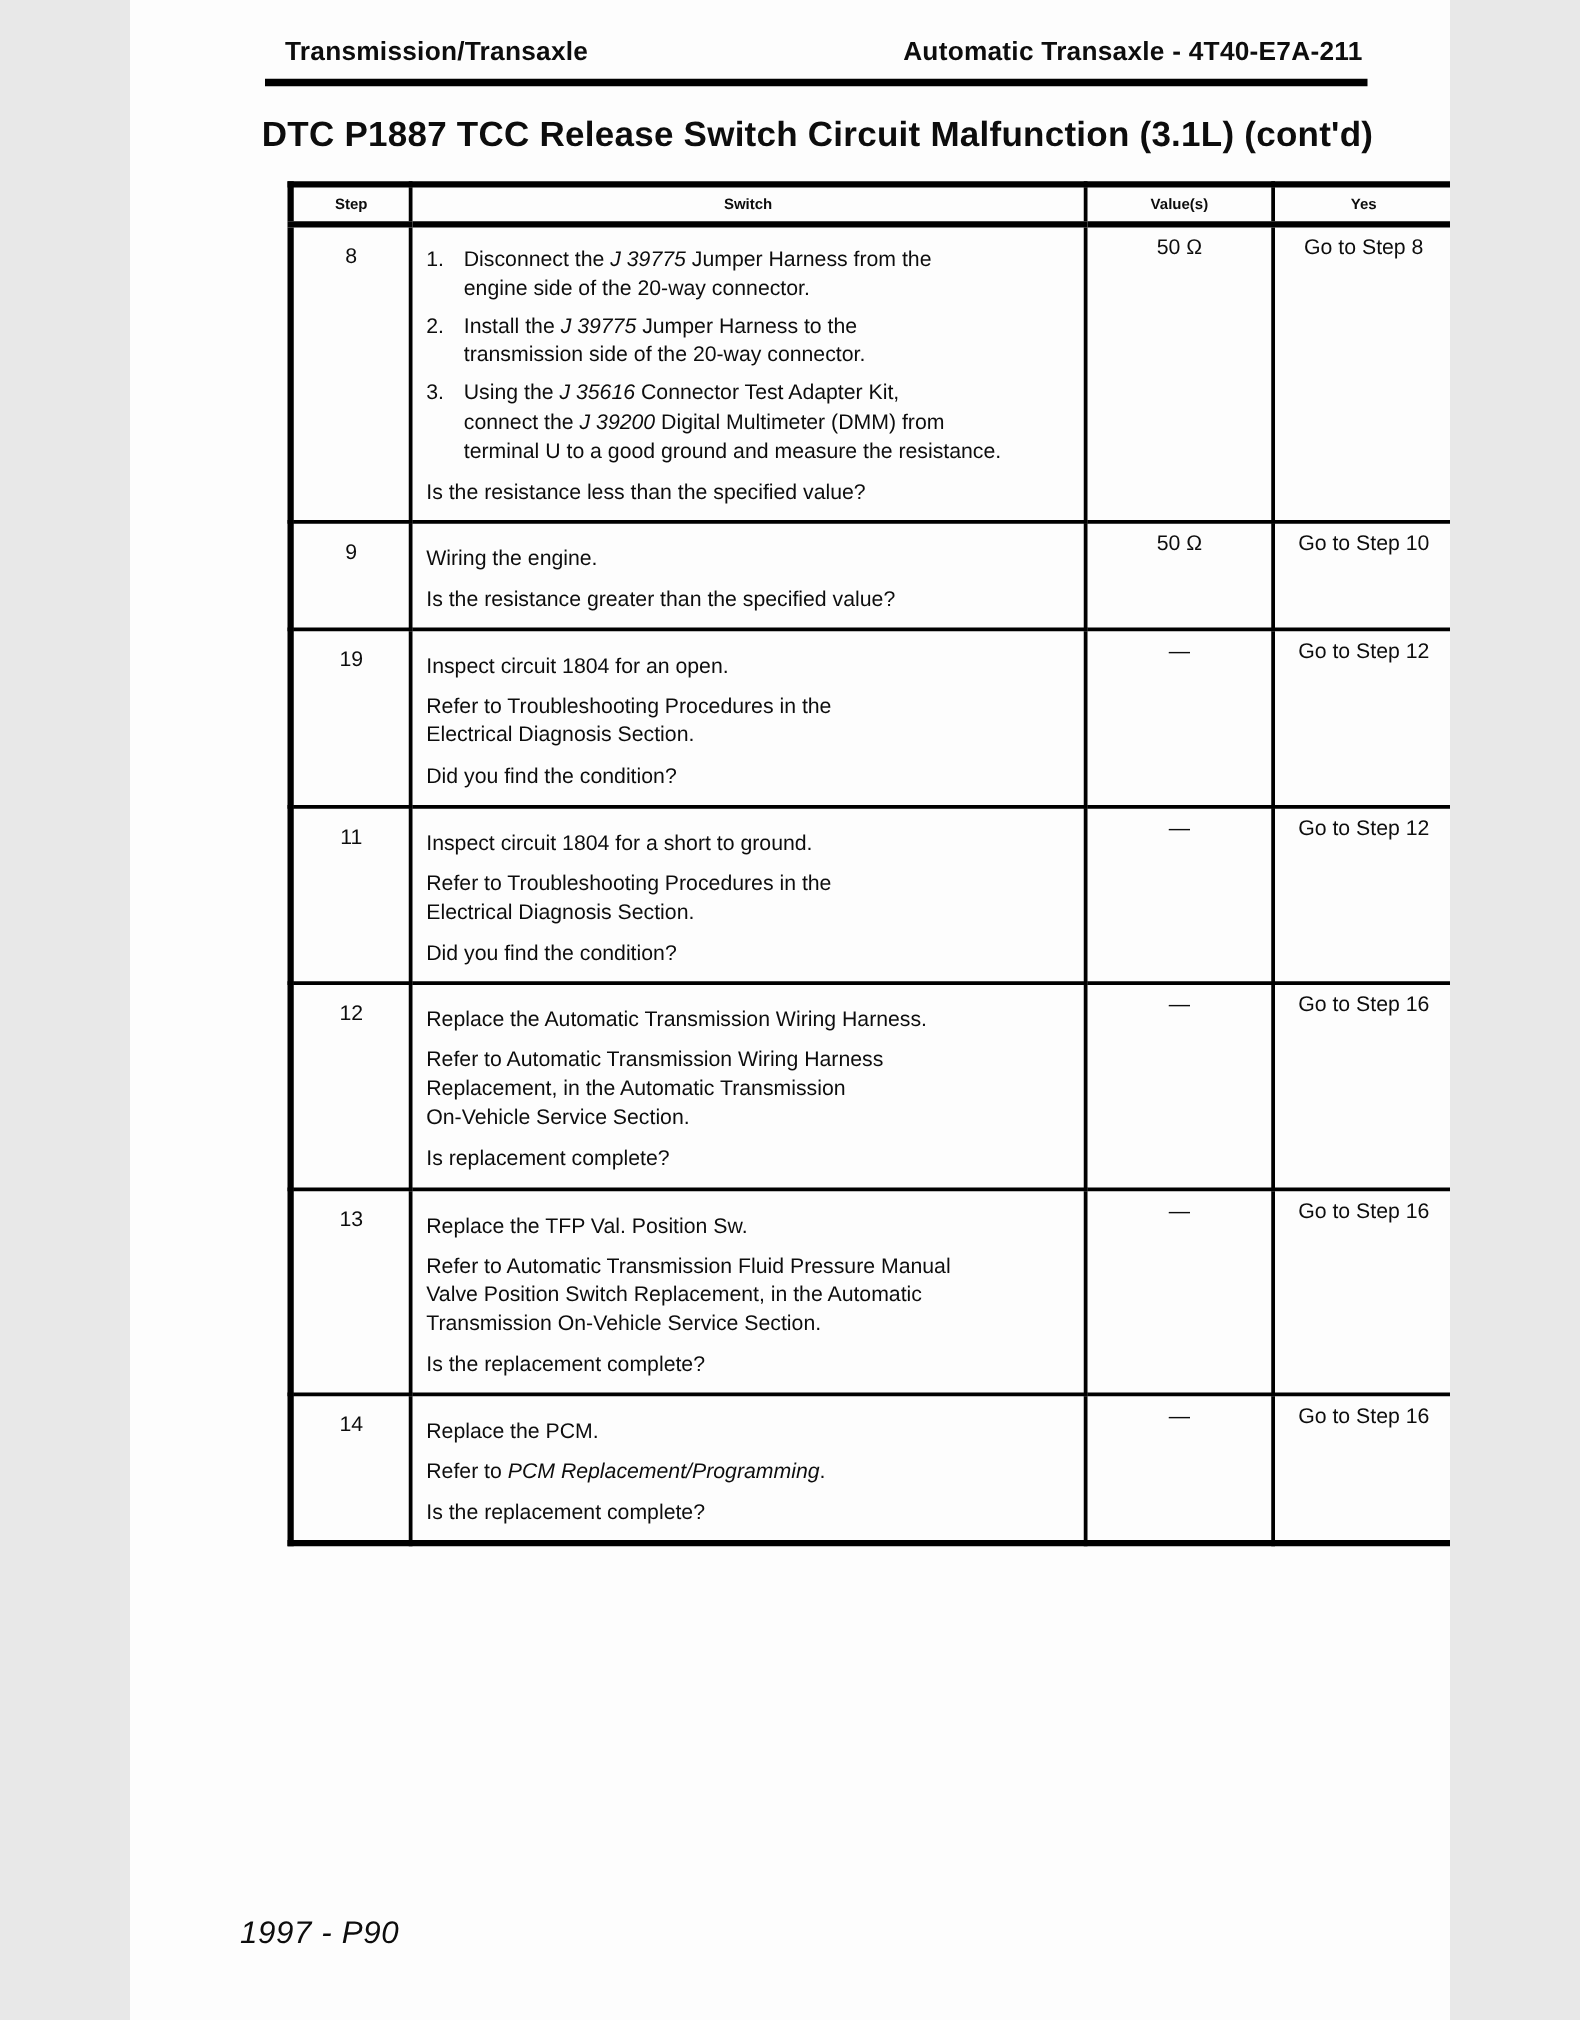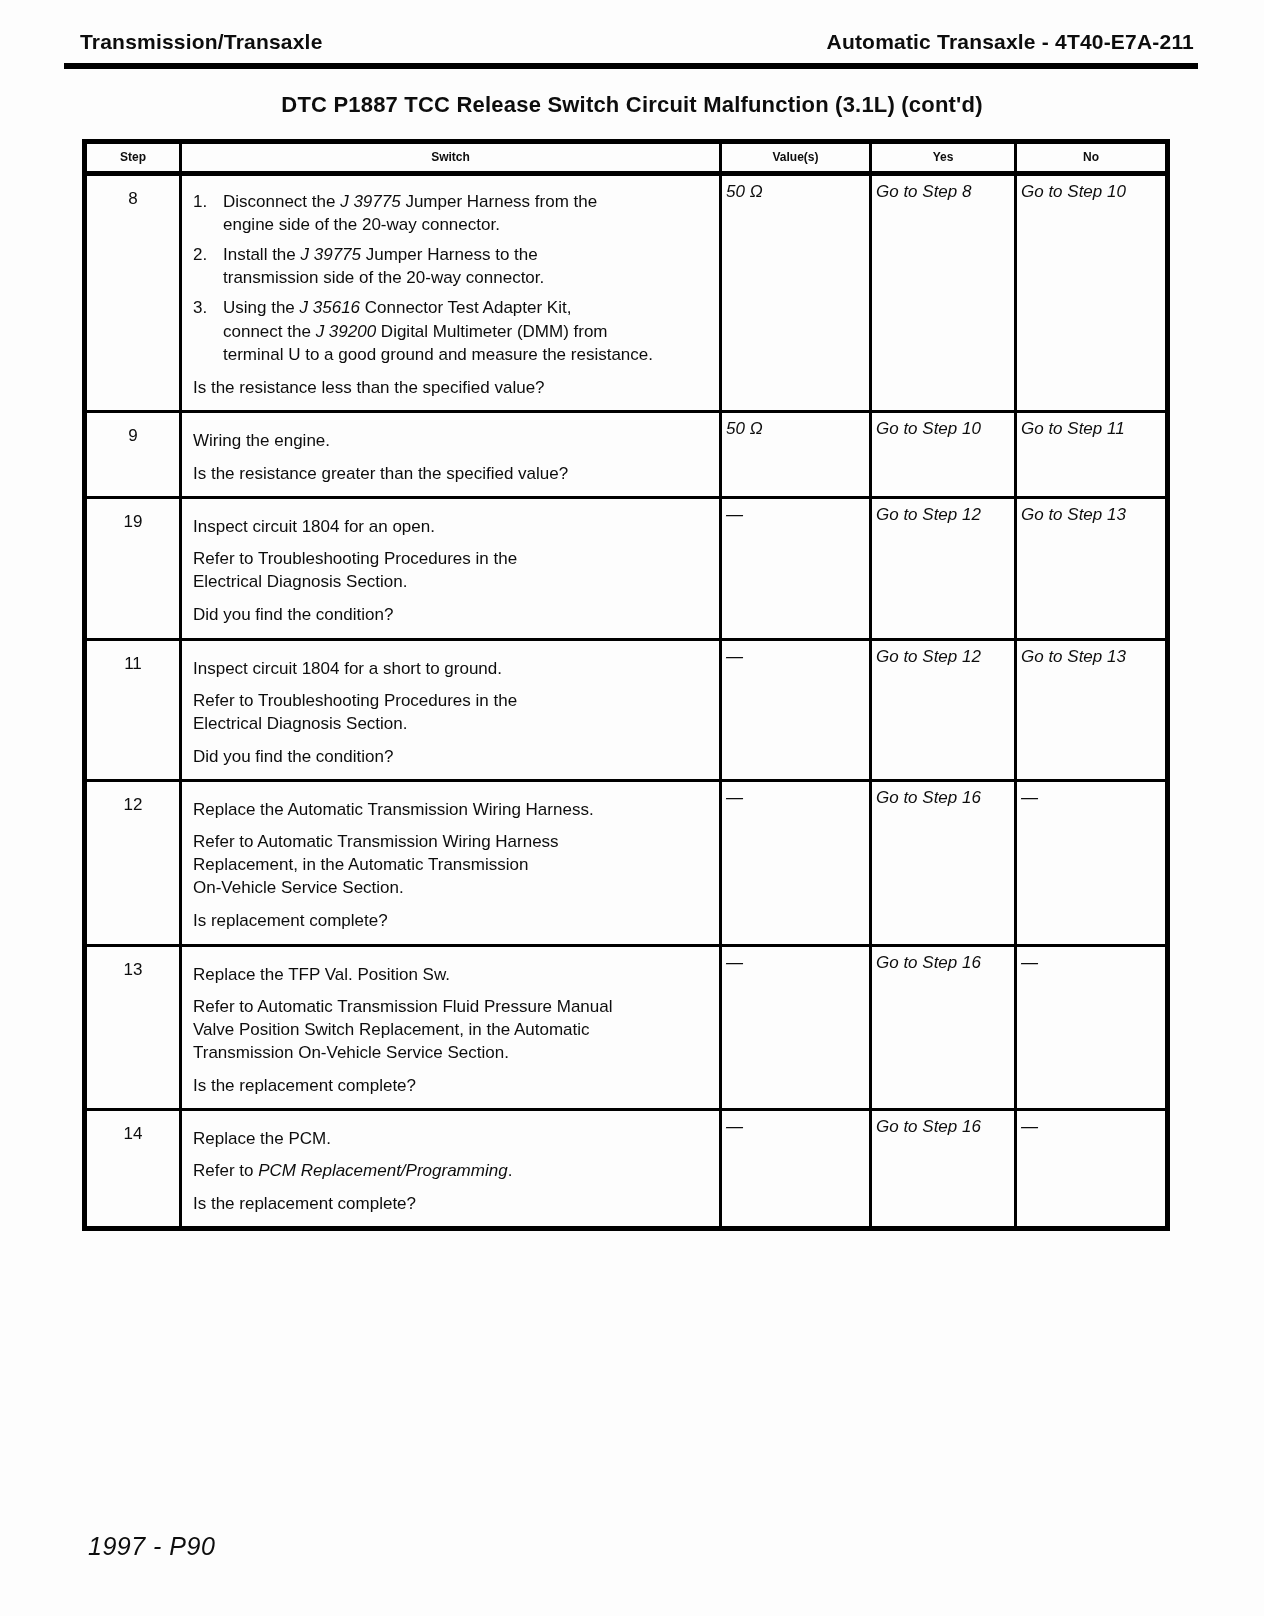--- a/index.html
+++ b/index.html
@@ -1,38 +1,39 @@
 <!DOCTYPE html>
 <html><head>
 <meta charset="utf-8">
 <style>
   * { margin:0; padding:0; box-sizing:border-box; }
   html,body { background:#e8e8e8; }
   .page {
     position:relative;
-    width:1264px; height:1616px;
+    width:1056px; height:1616px;
     margin:0 auto;
     background:#fdfdfd;
     color:#0d0d0d;
     font-family:"Liberation Sans", sans-serif;
     overflow:hidden;
+    padding-left:44px;
   }
   .page-header {
     display:flex; justify-content:space-between; align-items:flex-end;
     margin:30px 70px 0 80px;
     font-weight:bold; font-size:21px; letter-spacing:.2px;
   }
   .page-header .right-group { display:flex; }
   .header-rule {
     height:6px; background:#000;
     margin:9px 66px 0 64px;
   }
   .doc-title {
     text-align:center;
-    font-size:22px; font-weight:bold;
+    font-size:28px; font-weight:bold;
     margin-top:23px; letter-spacing:.2px;
   }
   table.diag {
     border-collapse:collapse;
     margin:21px 0 0 82px;
     width:1083px;
     table-layout:fixed;
     font-size:17px;
   }
   table.diag col.c-step  { width:96px; }
@@ -47,23 +48,22 @@
     font-weight:bold; font-size:12px;
     padding:6px 4px 7px;
     text-align:center;
   }
   table.diag td { vertical-align:top; }
   td.step-cell {
     text-align:center; padding-top:13px; font-size:17px;
   }
   td.action-cell { padding:7px 10px 11px 11px; line-height:1.36; }
   td.bottom-cell {
-    vertical-align:bottom; text-align:left;
+    vertical-align:bottom; text-align:center;
     padding:6px 4px 12px;
-    font-style:italic;
   }
   .numbered { display:flex; margin-top:7px; }
   .numbered .num { flex:0 0 30px; }
   .numbered .txt { flex:1; }
   .para { margin-top:9px; }
   .question { margin-top:10px; }
   .txt, .para, .question { white-space:pre-line; }
   .it { font-style:italic; }
   .doc-footer {
     position:absolute; left:88px; top:1532px;

